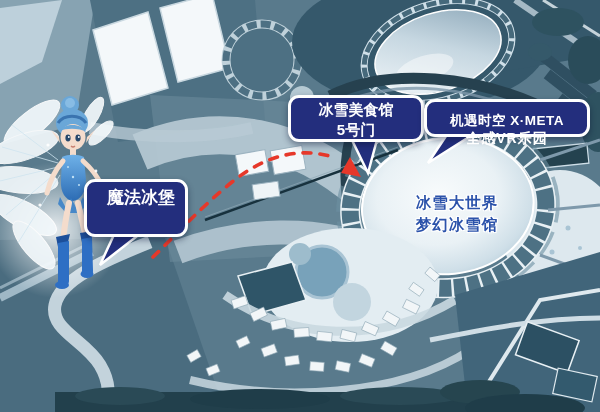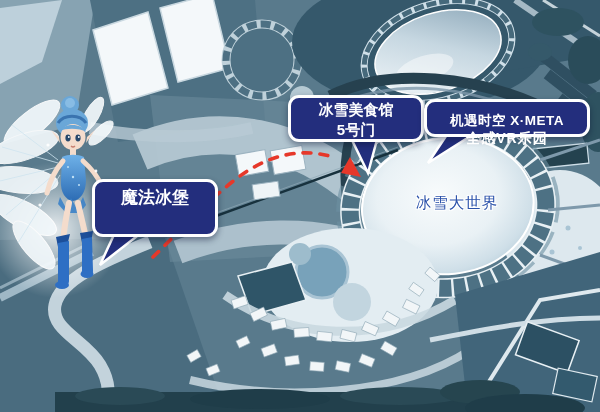--- a/index.html
+++ b/index.html
@@ -6,27 +6,27 @@
   #stage{position:relative;width:600px;height:412px;overflow:hidden;background:#597a8c;}
   #stage svg{display:block;}
   .abs{position:absolute;}
   .bubble{
     position:absolute;box-sizing:border-box;background:#232e7d;border:3px solid #ffffff;
     border-radius:11px;color:#ffffff;font-weight:bold;text-align:center;
     box-shadow:0 3px 6px rgba(10,20,50,.45);z-index:6;
   }
   .bubble .l{white-space:nowrap;}
   .tail{position:absolute;z-index:5;}
-  #callout-castle{left:84px;top:179px;width:126px;height:58px;padding:5px 20px;font-size:17px;line-height:1.35;margin-left:8px;}
+  #callout-castle{left:84px;top:179px;width:104px;height:58px;padding:5px 20px;font-size:17px;line-height:1.35;}
   #callout-food{left:288px;top:95px;width:136px;height:47px;padding:2px 2px;font-size:15px;line-height:1.3;}
   #callout-xmeta{left:424px;top:99px;width:166px;height:38px;padding:11px 2px;font-size:13.5px;line-height:1.25;letter-spacing:.5px;}
   #callout-xmeta .l2{font-size:14px;letter-spacing:1px;}
   #dome-label{
     left:388px;top:192px;width:138px;z-index:4;text-align:center;color:#2b52aa;
-    font-weight:normal;font-size:15.5px;line-height:1.45;letter-spacing:1px;
+    font-weight:bold;font-size:15.5px;line-height:1.45;letter-spacing:1px;
     text-shadow:-1px -1px 0 #fff,1px -1px 0 #fff,-1px 1px 0 #fff,1px 1px 0 #fff,0 0 4px #fff;
   }
   #fairy{left:0;top:85px;z-index:3;}
 </style>
 </head>
 <body>
 
 <div id="stage">
 
   <svg class="abs" style="left:0;top:0" width="600" height="412" viewBox="0 0 600 412">
@@ -256,15 +256,16 @@
     <div class="l">5号门</div>
   </div>
 
   <div class="bubble" id="callout-xmeta">
     <div class="l">机遇时空 X·META</div>
     <div class="l l2">全感VR乐园</div>
   </div>
 
   <div class="abs" id="dome-label">
     <div>冰雪大世界</div>
+    <div>梦幻冰雪馆</div>
   </div>
 
 </div>
 
 </body></html>

